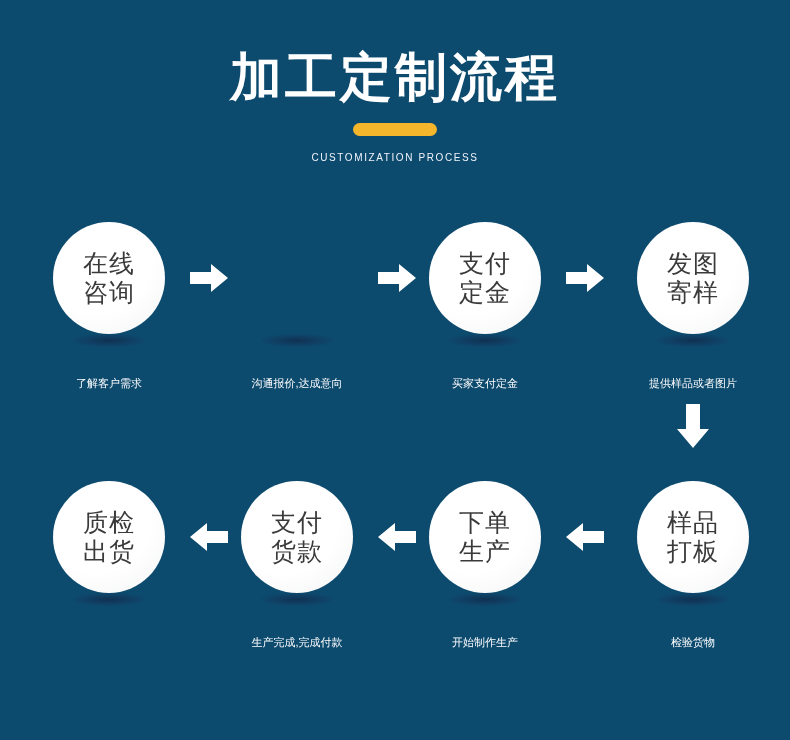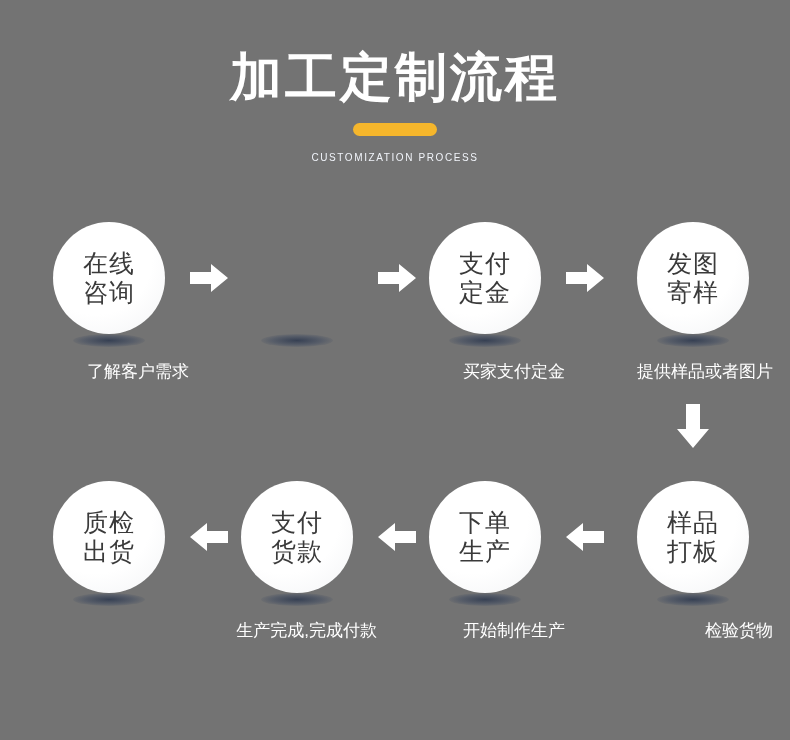--- a/index.html
+++ b/index.html
@@ -12,21 +12,21 @@
     height: 740px;
     overflow: hidden;
     font-family: "Liberation Sans", "DejaVu Sans", sans-serif;
     background: #2a4e91;
   }
 
   #flow-banner {
     position: relative;
     width: 790px;
     height: 740px;
-    background: #737373;
+    background: #0c4a6e;
     box-sizing: border-box;
   }
 
   
   .header {
     position: absolute;
     top: 0;
     left: 0;
     width: 790px;
     text-align: center;
@@ -64,21 +64,21 @@
     width: 790px;
     height: 200px;
   }
   #flow-row-1 { top: 208px; }
   #flow-row-2 { top: 467px; }
 
   .node {
     position: absolute;
     width: 160px;
     top: 0;
-    text-align: right;
+    text-align: center;
   }
   .node-1 { left: 29px; }
   .node-2 { left: 217px; }
   .node-3 { left: 405px; }
   .node-4 { left: 613px; }
 
   .circle-wrap {
     position: relative;
     width: 160px;
     height: 142px;
@@ -109,22 +109,22 @@
     position: absolute;
     left: 44px;
     top: 126px;
     width: 72px;
     height: 13px;
     border-radius: 50%;
     background: radial-gradient(ellipse at center, rgba(17,33,64,0.62) 0%, rgba(24,44,82,0.30) 48%, rgba(42,78,145,0) 78%);
     z-index: 1;
   }
   .node-caption {
-    margin-top: 12px;
-    font-size: 17px;
+    margin-top: 23px;
+    font-size: 11px;
     line-height: 20px;
     color: #ffffff;
     white-space: nowrap;
     font-family: "Liberation Sans", "DejaVu Sans", sans-serif;
   }
 
   
   .arrow-h {
     position: absolute;
     width: 38px;
@@ -176,20 +176,21 @@
     <div class="arrow-h arrow-r-1">
       <svg viewBox="0 0 38 30" xmlns="http://www.w3.org/2000/svg" aria-hidden="true">
         <path d="M0 9 L21 9 L21 1 L38 15 L21 29 L21 21 L0 21 Z" fill="#ffffff"></path>
       </svg>
     </div>
 
     <div class="node node-2">
       <div class="circle-wrap">
         <div class="circle-shadow"></div>
       </div>
+      <div class="node-caption">沟通报价,达成意向</div>
     </div>
 
     <div class="arrow-h arrow-r-2">
       <svg viewBox="0 0 38 30" xmlns="http://www.w3.org/2000/svg" aria-hidden="true">
         <path d="M0 9 L21 9 L21 1 L38 15 L21 29 L21 21 L0 21 Z" fill="#ffffff"></path>
       </svg>
     </div>
 
     <div class="node node-3">
       <div class="circle-wrap">

